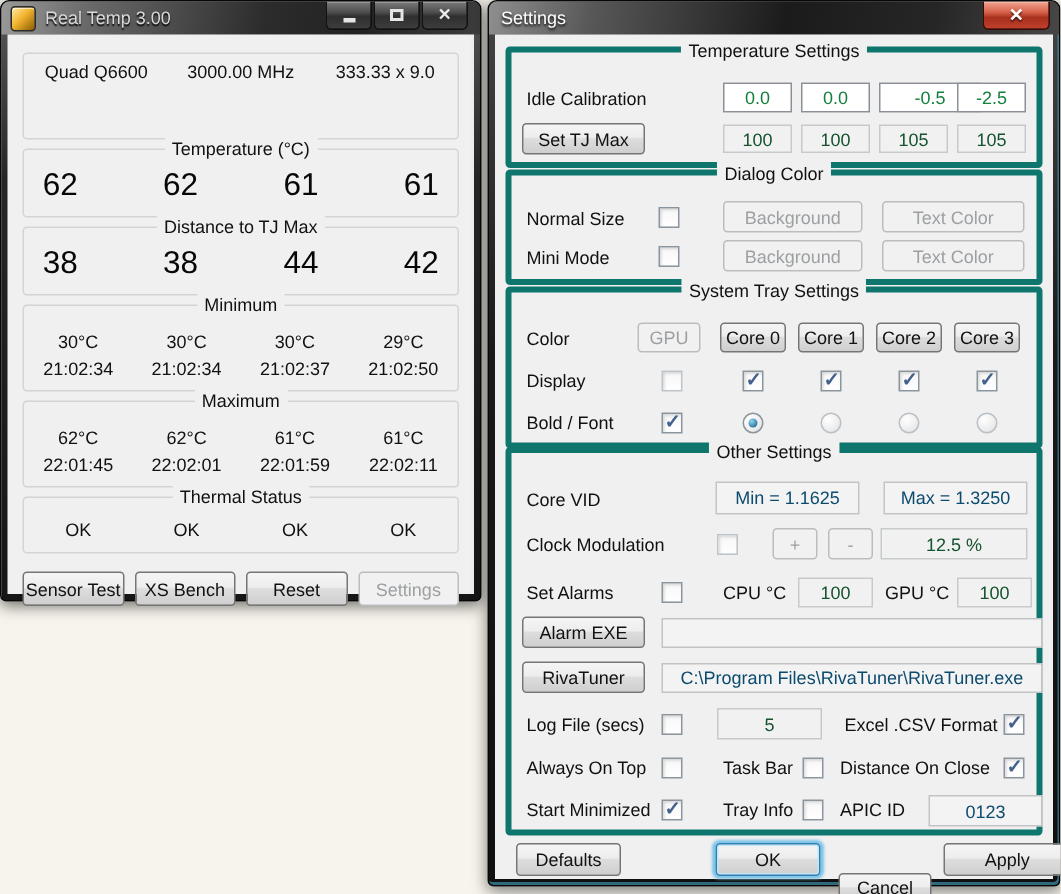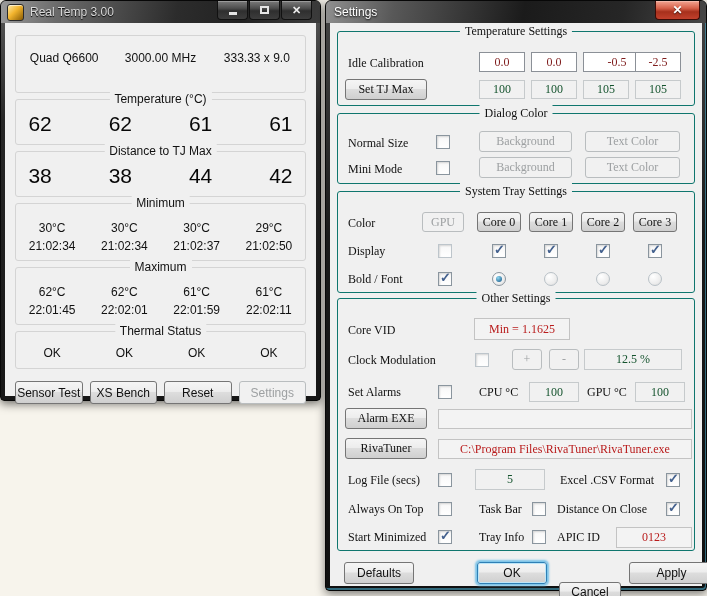--- a/index.html
+++ b/index.html
@@ -48,32 +48,32 @@
   .rt-buttons .btn{position:relative;flex:1;height:23px;}
 
   
   .st{left:325px;top:0;width:382px;height:591px;border-radius:6px 6px 4px 4px;
       background:linear-gradient(to bottom,#464646,#1a1a1a 40%,#101010);
       box-shadow:inset -1px -2px 0 rgba(70,165,195,0.6),0 3px 10px rgba(0,0,0,0.5);}
   .st-tb{background:linear-gradient(100deg,#8f8f8f 0%,#585858 18%,#1b1b1b 52%,#262626 78%,#474747 100%);
          border-radius:5px 5px 0 0;padding-left:8px;}
   .st-title{color:#fff;text-shadow:0 1px 2px #000;}
 
-  .gb{position:absolute;border:1px solid #0f766e;border-radius:3px;font-family:Liberation Serif, serif;}
+  .gb{position:absolute;border:4px solid #0f766e;border-radius:3px;}
   .lbl{position:absolute;font-size:12px;color:#111;white-space:nowrap;}
   .btn{box-sizing:border-box;display:flex;align-items:center;justify-content:center;
        border:1px solid #757575;border-radius:3px;font-size:12px;color:#111;cursor:default;
        background:linear-gradient(#f5f5f5,#ededed 45%,#dddddd 50%,#cfcfcf);}
   .abs{position:absolute;}
   .btn.dis{border-color:#b9bdbf;background:#f1f1f1;color:#9da0a2;}
   .btn.focus{border-color:#2f7fb5;box-shadow:0 0 2px 2px #7ac3e8, inset 0 0 0 1px #bde6f8;}
   .field{box-sizing:border-box;position:absolute;display:flex;align-items:center;justify-content:center;
-         font-size:12px;background:#fff;border:1px solid #8b9097;color:#7f1d1d;white-space:nowrap;}
+         font-size:12px;background:#fff;border:1px solid #8b9097;color:#15803d;white-space:nowrap;}
   .field.dis{background:#f1f1f1;border-color:#c6cacc;color:#14532d;}
-  .field.ro{background:#f3f3f3;border-color:#c3c3c3;color:#b91c1c;}
+  .field.ro{background:#f3f3f3;border-color:#c3c3c3;color:#0c4a6e;}
   .cb{box-sizing:border-box;position:absolute;width:14px;height:14px;
       background:linear-gradient(#f7f7f7,#fff);border:1px solid #8a959e;
       box-shadow:inset 1px 1px 2px rgba(0,0,0,0.14);}
   .cb.dis{border-color:#bdc5cb;}
   .cb.chk::after{content:"\2713";position:absolute;left:1px;top:-3px;font-size:13px;
                  font-weight:bold;color:#44618e;}
   .rad{box-sizing:border-box;position:absolute;width:14px;height:14px;border-radius:50%;
        border:1px solid #8a959e;background:radial-gradient(circle at 35% 30%,#fff 0%,#ececec 65%,#d2d2d2 100%);}
   .rad.dim{border-color:#b9c1c7;}
   .rad.sel::after{content:"";position:absolute;left:3px;top:3px;width:6px;height:6px;border-radius:50%;
@@ -94,21 +94,21 @@
           <span class="g-max"></span>
         </div>
       <div class="cap-btn">
           <span class="g-x">✕</span>
         </div>
     </div>
   </div>
   <div class="client rt-client">
 
     <div class="rtgb" style="margin-top:12px;height:56px;">
-      <div class="row3" style="top:15px;">
+      <div class="row3" style="top:5px;">
         <span>Quad Q6600</span>
         <span>3000.00 MHz</span>
         <span>333.33 x 9.0</span>
       </div>
     </div>
 
     <div class="rtgb" style="margin-top:6px;height:44px;">
       <span class="gb-label">Temperature (°C)</span>
       <div class="row4 big" style="top:12px;">
         <span>62</span>
@@ -236,20 +236,21 @@
       <span class="rad dim" style="left:206px;top:80px;"></span>
       <span class="rad dim" style="left:258px;top:80px;"></span>
       <span class="rad dim" style="left:310px;top:80px;"></span>
     </div>
 
     <div class="gb" style="left:7px;right:7px;top:275px;height:251px;">
       <span class="gb-label">Other Settings</span>
 
       <span class="lbl" style="left:10px;top:24px;">Core VID</span>
       <div class="field ro" style="left:136px;top:19px;width:96px;height:22px;">Min = 1.1625</div>
+      <div class="field ro" style="left:248px;top:19px;width:96px;height:22px;">Max = 1.3250</div>
 
       <span class="lbl" style="left:10px;top:54px;">Clock Modulation</span>
       <span class="cb dis" style="left:137px;top:54px;"></span>
       <div class="btn dis abs" style="left:174px;top:50px;width:30px;height:21px;">+</div>
       <div class="btn dis abs" style="left:211px;top:50px;width:30px;height:21px;">-</div>
       <div class="field dis" style="left:246px;top:50px;width:98px;height:21px;">12.5 %</div>
 
       <span class="lbl" style="left:10px;top:86px;">Set Alarms</span>
       <span class="cb" style="left:100px;top:86px;"></span>
       <span class="lbl" style="left:141px;top:86px;">CPU °C</span>

